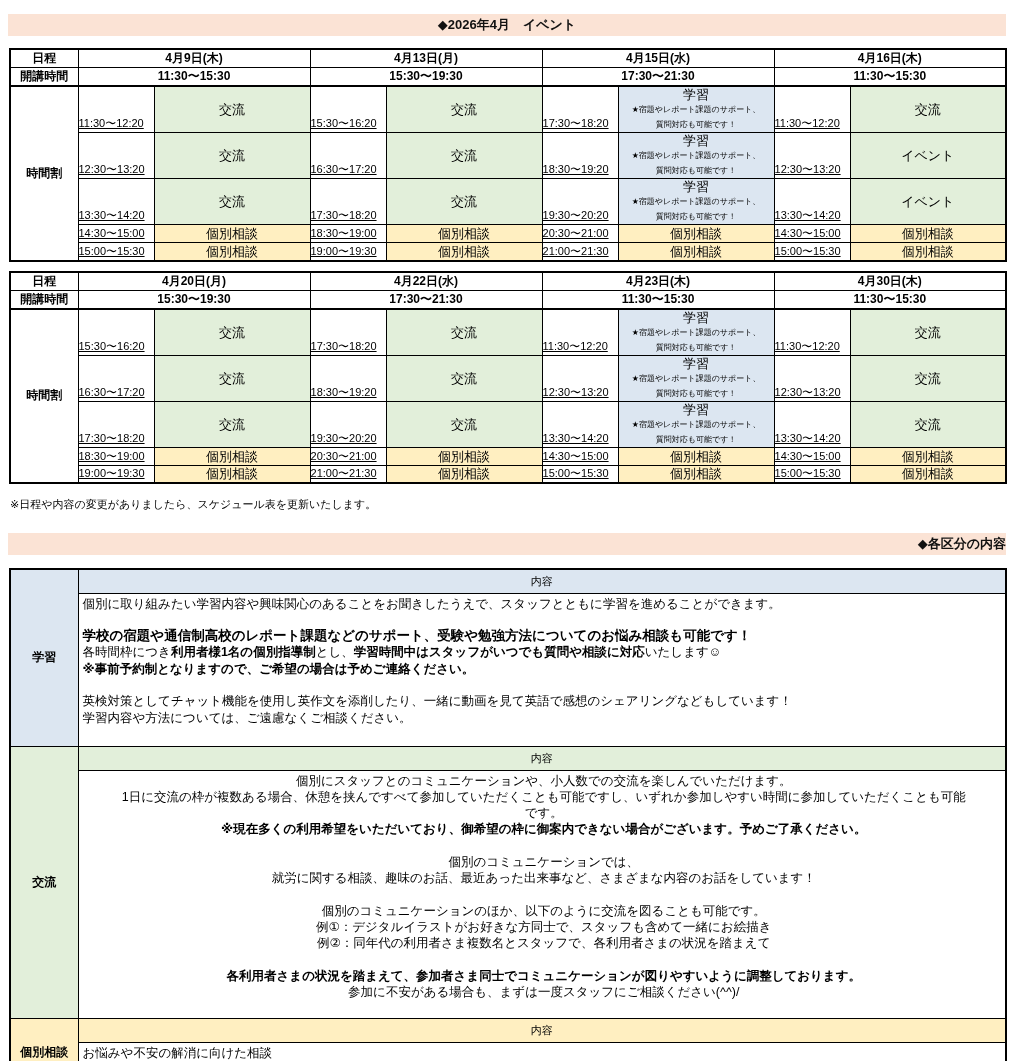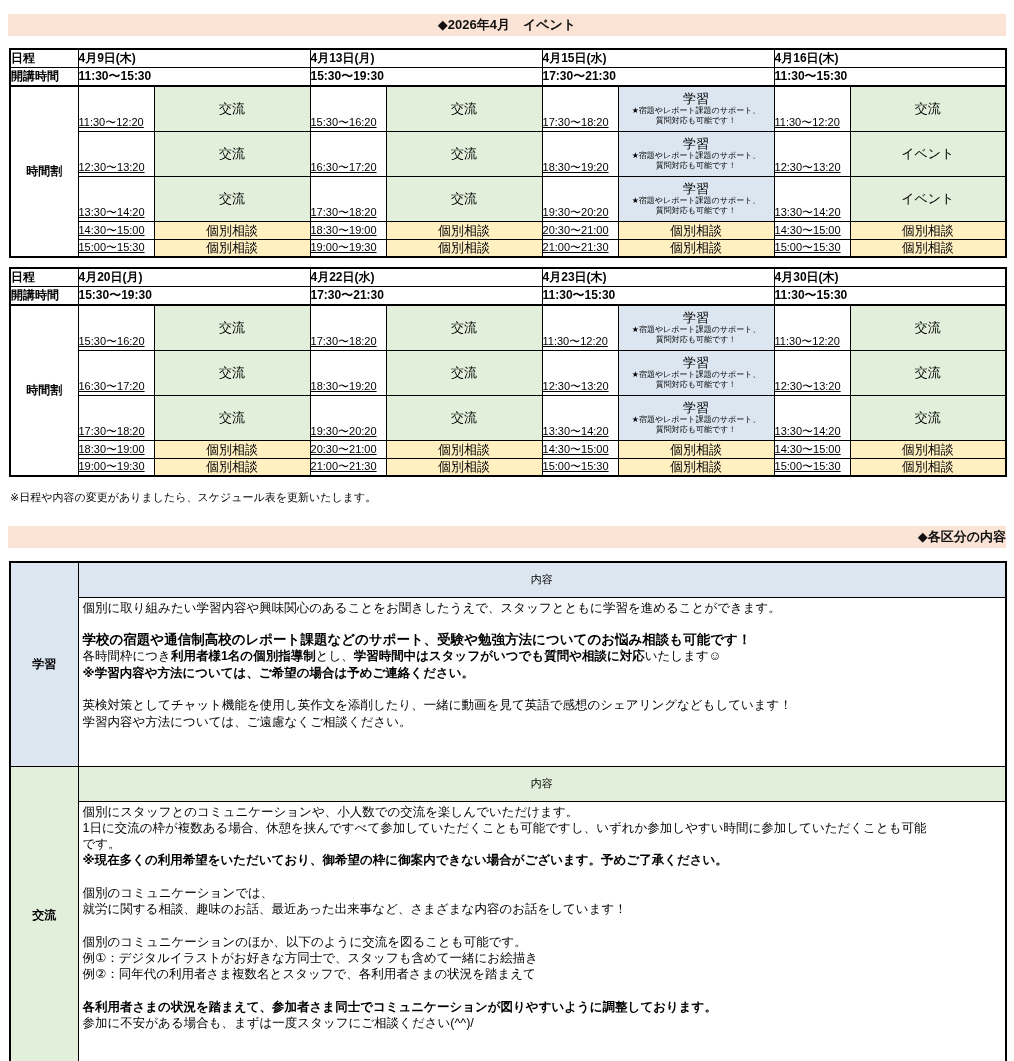--- a/index.html
+++ b/index.html
@@ -13,42 +13,42 @@
   .band{
     background:var(--band);height:22px;line-height:22px;text-align:center;
     font-weight:bold;font-size:13px;color:#111;
   }
   .band1{margin-bottom:12px;}
   .band2{margin-top:21px;margin-bottom:13px;text-align:right;}
   table{border-collapse:collapse;table-layout:fixed;}
   
   .sched{width:997px;border:2px solid #000;margin:0 0 9px 1px;}
   .sched td{border:1px solid #000;overflow:hidden;padding:0;}
-  .hrow td{height:17px;font-weight:bold;font-size:12px;text-align:left;vertical-align:middle;}
+  .hrow td{height:17px;font-weight:bold;font-size:12px;text-align:center;vertical-align:middle;}
   .hrow2 td{border-bottom:2px solid #000;}
   .lbl{font-weight:bold;font-size:12px;text-align:center;vertical-align:middle;background:#fff;}
   .tall{height:45px;}
   .short{height:18px;margin-left:8px;}
   .time{font-size:11px;text-align:left;vertical-align:middle;padding:0 1px;white-space:nowrap;background:#fff;text-decoration:underline;}
   .tall .time{vertical-align:bottom;padding-bottom:1px;}
   .act{text-align:center;vertical-align:middle;}
   .act-t{font-size:13px;line-height:15px;}
-  .act-n{font-size:8px;line-height:10px;white-space:pre-line;}
+  .act-n{font-size:8px;line-height:15px;white-space:pre-line;}
   
   .note{font-size:11px;margin:13px 0 8px 2px;}
   
   .secs{width:998px;border:2px solid #000;margin-left:1px;}
   .secs td{border:1px solid #000;overflow:hidden;}
-  .sec-hdr{height:35px;font-size:11px;text-align:center;vertical-align:middle;padding:0;}
+  .sec-hdr{height:24px;font-size:11px;text-align:center;vertical-align:middle;padding:0;}
   .sec-lbl{text-align:center;vertical-align:middle;padding:0 1px;}
   .sec-lbl-t{font-weight:bold;font-size:12px;}
   .sec-lbl-n{font-size:8.5px;line-height:10px;}
-  .sec-content{background:#fff;vertical-align:top;padding:2px 0 20px 4px;}
+  .sec-content{background:#fff;vertical-align:top;padding:2px 0 4px 4px;}
   .sec-study .sec-inner{min-height:146px;}
-  .sec-exchange .sec-inner{min-height:241px;}
+  .sec-exchange .sec-inner{min-height:241px;text-align:center;}
   .sec-consult .sec-inner{min-height:44px;}
   .line{font-size:12.5px;line-height:16.3px;}
   .line .b{font-weight:bold;margin-top:36px;}
   .line.big{font-size:13.5px;}
 </style>
 </head>
 <body>
 
 <div class="page">
   <div class="band band1">
@@ -331,21 +331,21 @@
             </td>
             <td class="sec-hdr" style="background: var(--blue);">内容</td>
           </tr>
           <tr>
             <td class="sec-content sec-study">
               <div class="sec-inner">
                 <div class="line"><span>個別に取り組みたい学習内容や興味関心のあることをお聞きしたうえで、スタッフとともに学習を進めることができます。</span></div>
                 <div class="line">&nbsp;</div>
                 <div class="line big"><span class="b">学校の宿題や通信制高校のレポート課題などのサポート、受験や勉強方法についてのお悩み相談も可能です！</span></div>
                 <div class="line"><span>各時間枠につき</span><span class="b">利用者様1名の個別指導制</span><span>とし、</span><span class="b">学習時間中はスタッフがいつでも質問や相談に対応</span><span>いたします☺</span></div>
-                <div class="line"><span class="b">※学習内容や方法については、ご希望の場合は予めご連絡ください。</span></div>
+                <div class="line"><span class="b">※事前予約制となりますので、ご希望の場合は予めご連絡ください。</span></div>
                 <div class="line">&nbsp;</div>
                 <div class="line"><span>英検対策としてチャット機能を使用し英作文を添削したり、一緒に動画を見て英語で感想のシェアリングなどもしています！</span></div>
                 <div class="line"><span>学習内容や方法については、ご遠慮なくご相談ください。</span></div>
               </div>
             </td>
           </tr>
           <tr>
             <td class="sec-lbl" rowspan="2" style="background: var(--green);">
               <div class="sec-lbl-t">交流</div>
             </td>

